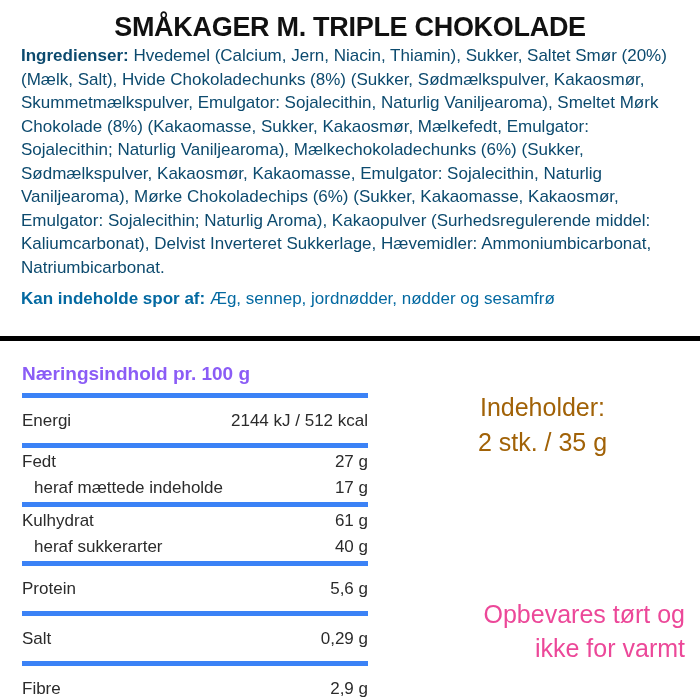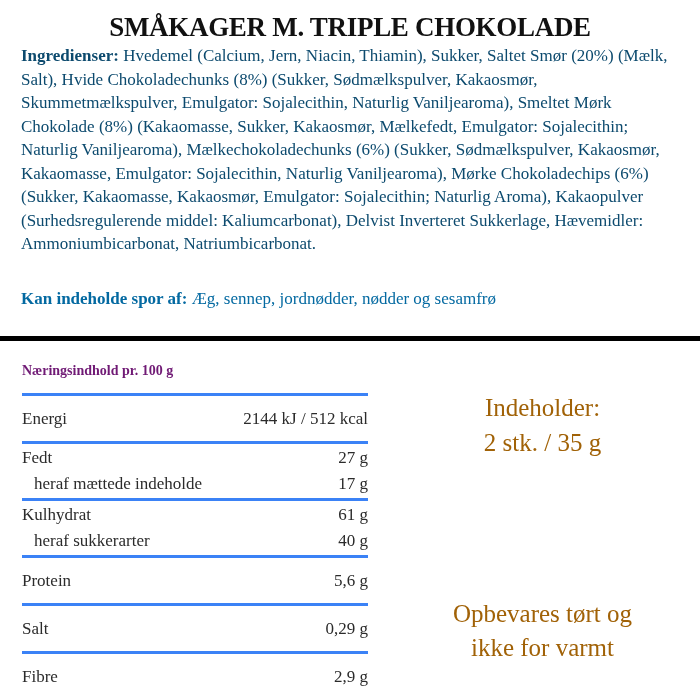--- a/index.html
+++ b/index.html
@@ -1,21 +1,21 @@
 <!DOCTYPE html>
 <html><head>
 <meta charset="utf-8">
 <style>
   html,body{margin:0;padding:0;background:#ffffff;}
   .page{
     position:relative;
     width:700px;height:700px;
     background:#ffffff;
     overflow:hidden;
-    font-family:Liberation Serif, serif;
+    font-family:Liberation Sans, sans-serif;
     color:#1a1a1a;
   }
   .title{
     position:absolute;top:12px;left:0;width:700px;
     text-align:center;
     font-size:27px;font-weight:bold;letter-spacing:-0.3px;
     color:#111;
   }
   .ingredients{
     position:absolute;top:44px;left:21px;width:660px;
@@ -27,43 +27,43 @@
     position:absolute;top:287px;left:21px;width:660px;
     font-size:17px;line-height:23px;color:#0369a1;
   }
   .allergens .lead{font-weight:bold;}
   .divider{
     position:absolute;top:336px;left:0;width:700px;height:5px;
     background:#000000;
   }
   .nutri-heading{
     position:absolute;top:363px;left:22px;width:346px;
-    font-size:14px;font-weight:bold;color:#701a75;
+    font-size:19px;font-weight:bold;color:#8b5cf6;
   }
   .nutri-table{
     position:absolute;top:393px;left:22px;width:346px;
     font-size:17px;color:#2b2b2b;
   }
-  .nutri-group{border-top:3px solid #3b82f6;}
+  .nutri-group{border-top:5px solid #3b82f6;}
   .nutri-group.single{padding:9.5px 0;}
   .nutri-group.double{padding:1px 0;}
   .nutri-row{
     display:flex;justify-content:space-between;align-items:baseline;
     line-height:26px;
   }
   .nutri-row .lbl{white-space:nowrap;}
   .nutri-row .val{white-space:nowrap;text-align:center;}
   .nutri-row.sub .lbl{padding-left:12px;}
   .right-panel-contains{
     position:absolute;top:390px;left:400px;width:285px;
     text-align:center;font-size:25px;line-height:35px;color:#a16207;
   }
   .right-panel-storage{
     position:absolute;top:597px;left:400px;width:285px;
-    text-align:center;font-size:25px;line-height:34px;color:#a16207;
+    text-align:right;font-size:25px;line-height:34px;color:#ec4899;
   }
 </style>
 </head>
 <body>
 
 <div class="page">
 
   <div class="title">SMÅKAGER M. TRIPLE CHOKOLADE</div>
 
   <div class="ingredients">

